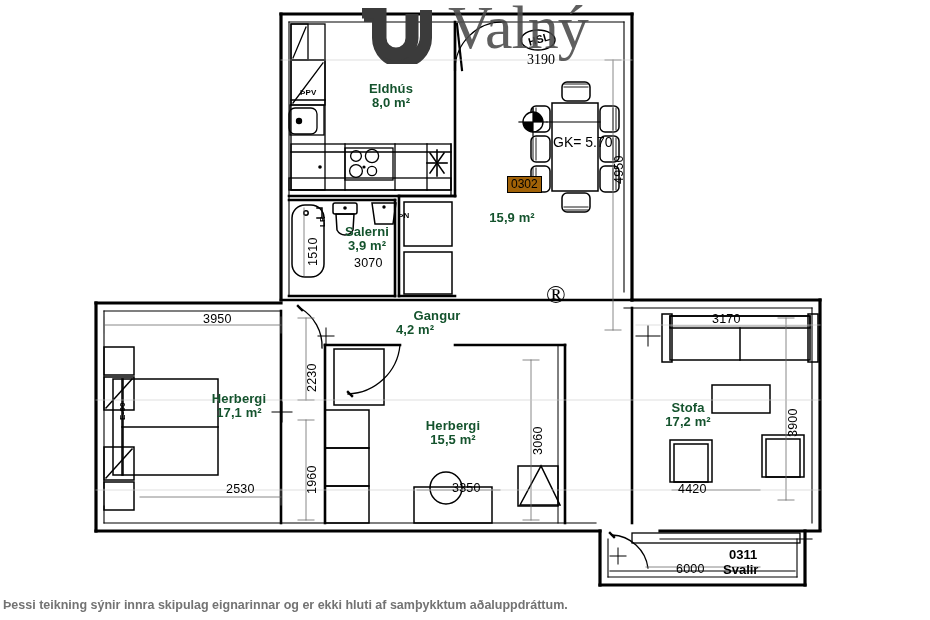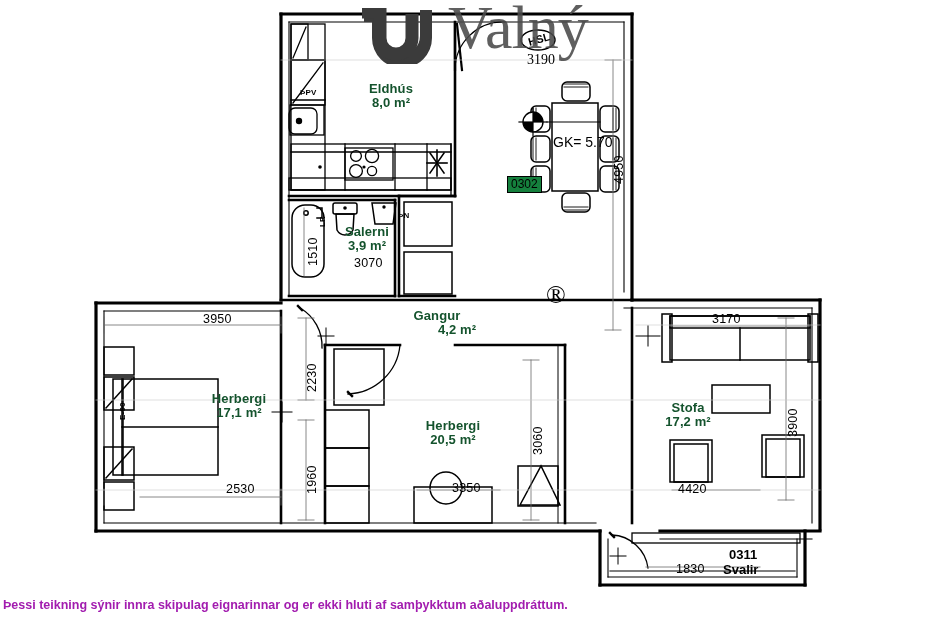--- a/index.html
+++ b/index.html
@@ -12,25 +12,25 @@
   .lbl{position:absolute;font-family:"Liberation Sans",sans-serif;
        font-weight:bold;text-align:center;white-space:nowrap;color:#14532d;
        line-height:1.12;letter-spacing:.1px;}
   .rname{font-size:13px;}
   .rarea{font-size:13px;}
   .dim{position:absolute;font-family:"Liberation Sans",sans-serif;
        font-size:12.5px;color:#000;white-space:nowrap;letter-spacing:.2px;}
   .dimv{transform-origin:0 0;}
   .tiny{font-size:8px;font-weight:bold;}
   .boxnum{position:absolute;font-size:12px;border:1.4px solid #000;
-          padding:0px 3px 1px 3px;background:#15803d;white-space:nowrap;
+          padding:0px 3px 1px 3px;background:#a16207;white-space:nowrap;
           font-family:"Liberation Sans",sans-serif;}
   .plainnum{position:absolute;font-size:13px;font-weight:bold;white-space:nowrap;}
   .footnote{position:absolute;left:3px;top:598px;font-size:12.5px;
-            font-weight:bold;color:#a21caf;white-space:nowrap;
+            font-weight:bold;color:#737373;white-space:nowrap;
             font-family:"Liberation Sans",sans-serif;}
 
   
   #wm{position:absolute;left:352px;top:-4px;width:260px;height:80px;
       pointer-events:none;}
   #wm .wmtext{position:absolute;left:96px;top:-4px;font-size:62px;
       font-family:"Liberation Serif",serif;color:#4a4a4a;opacity:.88;
       letter-spacing:-1px;}
   #wm .wmmark{position:absolute;left:6px;top:12px;width:74px;height:56px;}
 
@@ -348,47 +348,48 @@
         <line x1="610" y1="556" x2="626" y2="556"></line>
           <line x1="618" y1="548" x2="618" y2="564"></line>
       </g>
 
     </g>
   </svg>
 
   <div class="lbl rname" style="left:343px;top:82px;width:96px;">Eldhús</div>
   <div class="lbl rarea" style="left:343px;top:96px;width:96px;">8,0 m²</div>
 
+  <div class="lbl rarea" style="left:422px;top:211px;width:180px;">15,9 m²</div>
   <div class="boxnum" style="left:507px;top:176px;">0302</div>
 
   <div class="lbl rname" style="left:322px;top:225px;width:90px;">Salerni</div>
   <div class="lbl rarea" style="left:322px;top:239px;width:90px;">3,9 m²</div>
 
   <div class="lbl rname" style="left:392px;top:309px;width:90px;">Gangur</div>
-  <div class="lbl rarea" style="left:412px;top:323px;width:90px;">4,2 m²</div>
+  <div class="lbl rarea" style="left:370px;top:323px;width:90px;">4,2 m²</div>
 
   <div class="lbl rname" style="left:194px;top:392px;width:90px;">Herbergi</div>
   <div class="lbl rarea" style="left:194px;top:406px;width:90px;">17,1 m²</div>
 
   <div class="lbl rname" style="left:403px;top:419px;width:100px;">Herbergi</div>
-  <div class="lbl rarea" style="left:403px;top:433px;width:100px;">20,5 m²</div>
+  <div class="lbl rarea" style="left:403px;top:433px;width:100px;">15,5 m²</div>
 
   <div class="lbl rname" style="left:642px;top:401px;width:92px;">Stofa</div>
   <div class="lbl rarea" style="left:642px;top:415px;width:92px;">17,2 m²</div>
 
   <div class="plainnum" style="left:729px;top:547px;">0311</div>
   <div class="plainnum" style="left:723px;top:562px;">Svalir</div>
 
   <div class="dim" style="left:203px;top:312px;">3950</div>
   <div class="dim" style="left:226px;top:482px;">2530</div>
   <div class="dim" style="left:354px;top:256px;">3070</div>
   <div class="dim" style="left:452px;top:481px;">3350</div>
   <div class="dim" style="left:712px;top:312px;">3170</div>
   <div class="dim" style="left:678px;top:482px;">4420</div>
-  <div class="dim" style="left:676px;top:562px;">1830</div>
+  <div class="dim" style="left:676px;top:562px;">6000</div>
 
   <div class="dim dimv" style="left:305px;top:392px;transform:rotate(-90deg);">2230</div>
   <div class="dim dimv" style="left:305px;top:494px;transform:rotate(-90deg);">1960</div>
   <div class="dim dimv" style="left:531px;top:455px;transform:rotate(-90deg);">3060</div>
   <div class="dim dimv" style="left:786px;top:437px;transform:rotate(-90deg);">3900</div>
   <div class="dim dimv" style="left:306px;top:266px;transform:rotate(-90deg);">1510</div>
   <div class="dim dimv" style="left:612px;top:184px;transform:rotate(-90deg);">4950</div>
 
   <div class="dim tiny" style="left:300px;top:88px;">ÞPV</div>
   <div class="dim tiny" style="left:398px;top:211px;">ÞN</div>

